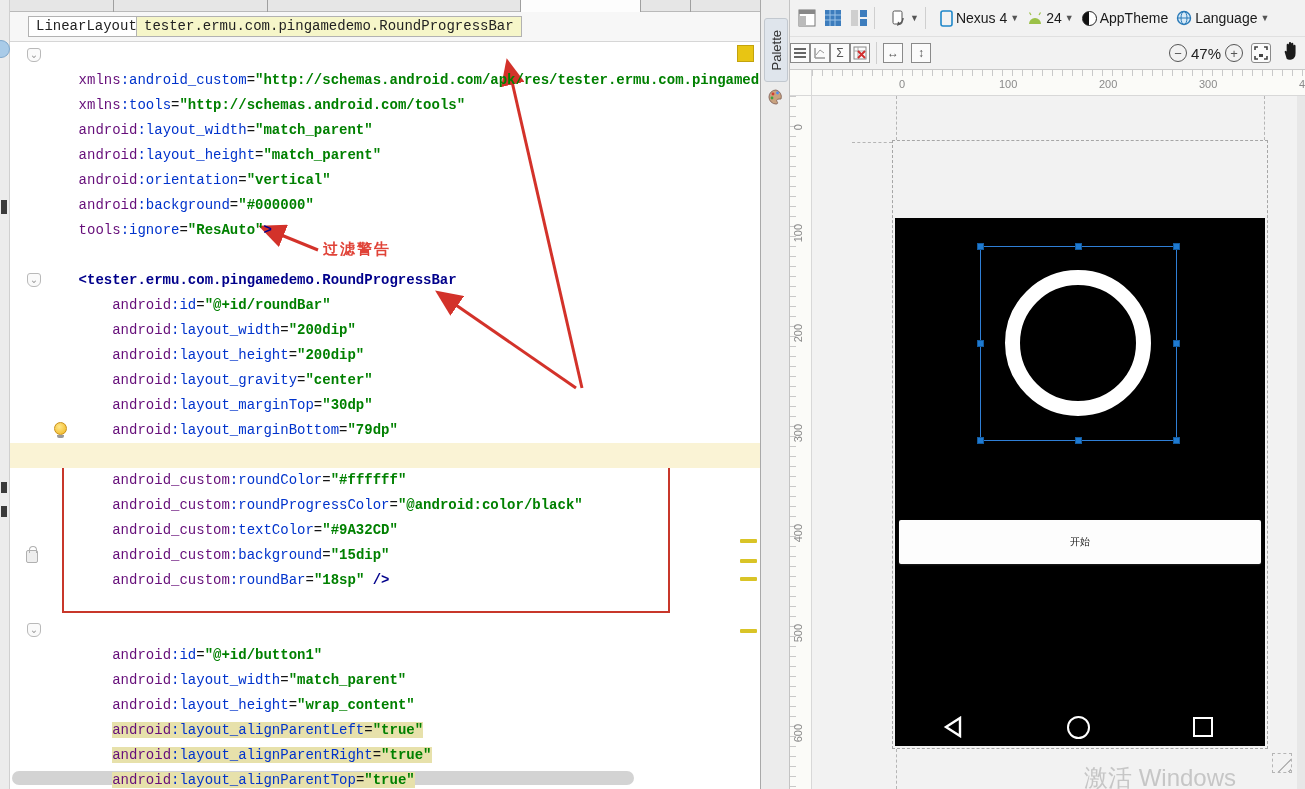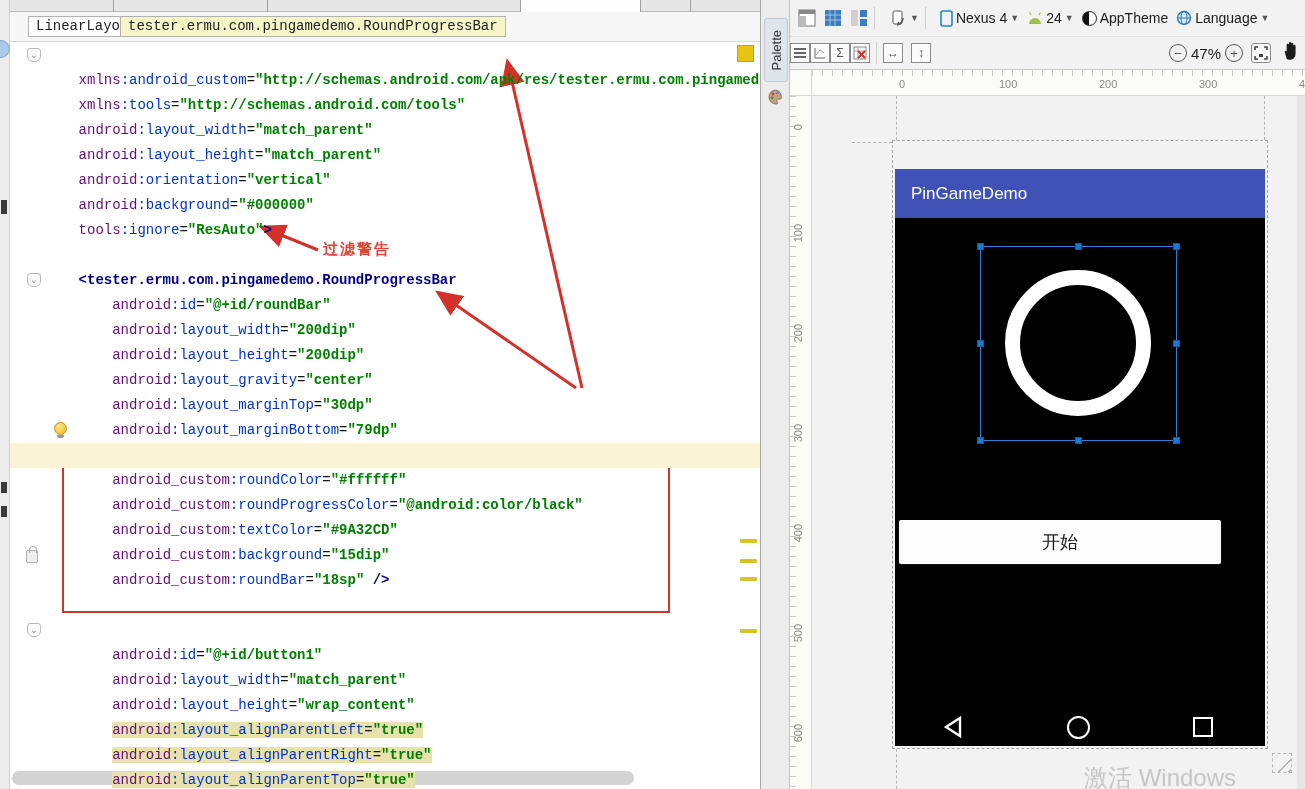--- a/index.html
+++ b/index.html
@@ -16,21 +16,21 @@
 
   
   #editor-zone { left:10px; top:0; width:750px; height:789px; background:#fff; }
   #tab-strip { position:absolute; left:0; top:0; width:750px; height:12px; background:#e6e6e6; border-bottom:1px solid #b9b9b9; }
   .tab-sep { position:absolute; top:0; width:1px; height:12px; background:#9f9f9f; }
   #tab-active { position:absolute; top:0; left:510px; width:121px; height:12px; background:#fdfdfd; border-left:1px solid #9f9f9f; border-right:1px solid #9f9f9f; }
 
   #breadcrumb { position:absolute; left:0; top:12px; width:750px; height:30px; background:#f7f7f7;
                 border-bottom:1px solid #d6d6d6; font-family:"Liberation Mono", monospace; font-size:14px; color:#222; }
   .crumb { position:absolute; top:4px; height:21px; line-height:19px; padding:0 7px; border:1px solid #b2b2b2; background:#fff; white-space:nowrap; }
-  #crumb-2 { background:#f6f6c9; }
+  #crumb-2 { background:#f6f6c9;margin-left:16px; }
 
   
   #code-area { position:absolute; left:0; top:42px; width:750px; height:747px; background:#fff; overflow:hidden; }
   .code-line { position:absolute; left:0; width:750px; height:25px; line-height:25px;
                font-family:"Liberation Mono", monospace; font-size:14px; white-space:pre; padding-left:35px; }
   .code-line.caret { background:#faf3d5; }
   .hl-khaki { background:#e7e1ab; }
   .sg-t { color:#00008b; font-weight:bold; }
   .sg-n { color:#660e7a; }
   .sg-a { color:#0033cc; }
@@ -93,22 +93,22 @@
   #status-time { color:#fff; font-size:14px; font-weight:bold; }
   #wifi-icon { width:0; height:0; border-left:8px solid transparent; border-right:8px solid transparent; border-top:13px solid #fff; }
   #battery-icon { width:10px; height:15px; background:#fff; border-radius:1px; position:relative; }
   #battery-icon:before { content:""; position:absolute; top:-3px; left:2.5px; width:5px; height:3px; background:#fff; }
   #app-bar { position:absolute; left:0; top:26px; width:370px; height:49px; display:flex; align-items:center; padding-left:16px; }
   #app-title { color:#fff; font-size:17px; }
   #screen { position:absolute; left:0; top:75px; width:370px; height:528px; background:#000; }
   #prog-ring { position:absolute; left:110px; top:52px; width:146px; height:146px; border:15px solid #fff; border-radius:50%; }
   #selection-rect { position:absolute; left:85px; top:28px; width:197px; height:195px; border:1px solid #2f7fd6; }
   .handle { position:absolute; width:7px; height:7px; background:#1e7ad1; border:1px solid #135a9e; }
-  #start-button { position:absolute; left:4px; top:302px; width:322px; height:44px; background:#fdfdfd; border-radius:2px;
-                  display:flex; align-items:center; justify-content:center; font-size:18px; color:#1a1a1a; box-shadow:0 1px 2px rgba(255,255,255,0.12); }
+  #start-button { position:absolute; left:4px; top:302px; width:362px; height:44px; background:#fdfdfd; border-radius:2px;
+                  display:flex; align-items:center; justify-content:center; font-size:10px; color:#1a1a1a; box-shadow:0 1px 2px rgba(255,255,255,0.12); }
   #nav-bar { position:absolute; left:0; top:495px; width:370px; height:33px; }
   #nav-back { position:absolute; left:48px; top:3px; width:20px; height:22px; }
   #nav-home { position:absolute; left:172px; top:3px; width:23px; height:23px; border:2.5px solid #fff; border-radius:50%; }
   #nav-recents { position:absolute; left:298px; top:4px; width:20px; height:20px; border:2.5px solid #fff; }
   #resize-handle { position:absolute; left:460px; top:657px; width:20px; height:20px; border:1px dashed #b5b5b5; overflow:hidden; }
   #resize-handle i { position:absolute; width:30px; height:1px; background:#9a9a9a; transform:rotate(-45deg); }
   #watermark { position:absolute; left:272px; top:666px; font-size:24px; color:#c6c6c6; white-space:nowrap; }
   #dscrollbar { position:absolute; left:507px; top:96px; width:8px; height:693px; background:#e7e7e7; }
 </style>
 </head>
@@ -341,23 +341,20 @@
       </div>
 
     <div id="canvas">
       <div class="guide" style="position:absolute;left:84px;top:0;width:0;height:44px;border-left:1px dashed #b5b5b5"></div>
       <div class="guide" style="position:absolute;left:452px;top:0;width:0;height:44px;border-left:1px dashed #b5b5b5"></div>
       <div class="guide" style="position:absolute;left:40px;top:46px;width:40px;height:0;border-top:1px dashed #b5b5b5"></div>
       <div class="guide" style="position:absolute;left:84px;top:653px;width:0;height:40px;border-left:1px dashed #b5b5b5"></div>
       <div id="device-outline"></div>
 
       <div id="device">
-        <div id="app-bar" style="background: rgb(63, 81, 181);">
-          <span id="app-title">PinGameDemo</span>
-        </div>
         <div id="screen" style="background: rgb(0, 0, 0);">
           <div id="prog-ring" style="border-color: rgb(255, 255, 255);"></div>
           <div id="selection-rect">
             <div class="handle" style="left:-4px;top:-4px"></div>
             <div class="handle" style="left:94px;top:-4px"></div>
             <div class="handle" style="right:-4px;top:-4px"></div>
             <div class="handle" style="left:-4px;top:93px"></div>
             <div class="handle" style="right:-4px;top:93px"></div>
             <div class="handle" style="left:-4px;bottom:-4px"></div>
             <div class="handle" style="left:94px;bottom:-4px"></div>

